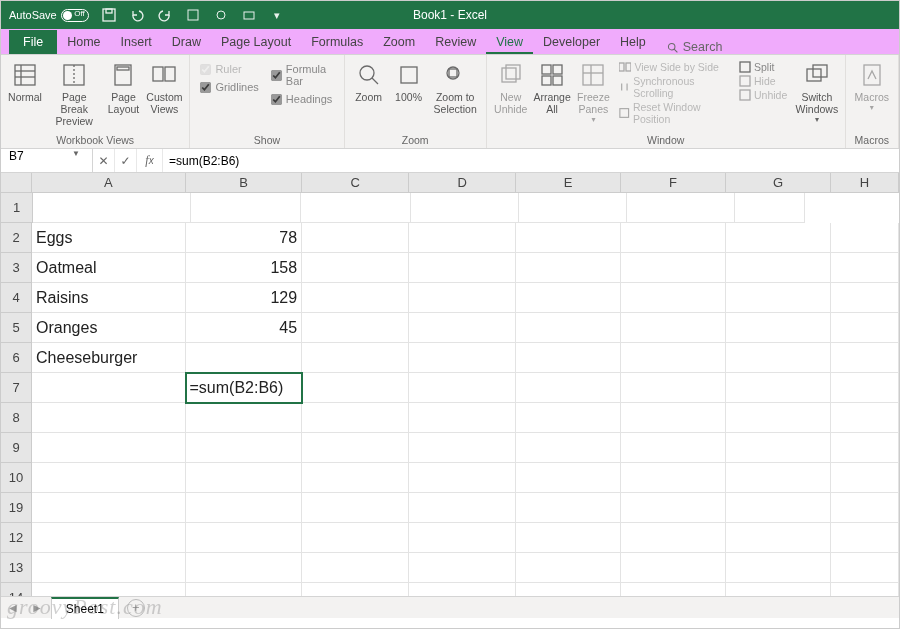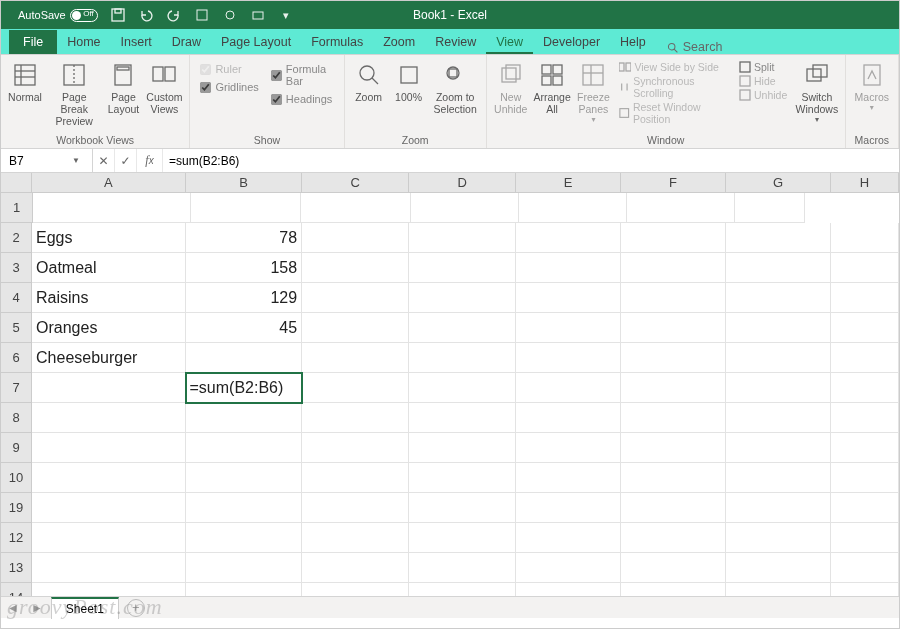--- a/index.html
+++ b/index.html
@@ -1,29 +1,29 @@
 <!DOCTYPE html>
 <html><head>
 <meta charset="utf-8">
 <style>
   * { box-sizing: border-box; margin: 0; padding: 0; font-family: "Segoe UI", Arial, sans-serif; }
   body { width: 900px; height: 629px; background: #fff; overflow: hidden; position: relative; border: 1px solid #ccc; }
 
   
   .titlebar { height: 28px; background: #217346; display: flex; align-items: center; color: #fff; font-size: 11px; position: relative; }
-  .titlebar .left { display: flex; align-items: center; gap: 12px; padding-left: 17px; }
+  .titlebar .left { display: flex; align-items: center; gap: 12px; padding-left: 8px; }
   .titlebar .autosave { display: flex; align-items: center; gap: 4px; }
   .titlebar .autosave-toggle { width: 28px; height: 13px; border: 1px solid #fff; border-radius: 7px; position: relative; }
   .titlebar .autosave-toggle .knob { position: absolute; left: 1px; top: 1px; width: 9px; height: 9px; background: #fff; border-radius: 50%; }
   .titlebar .autosave-toggle .off { position: absolute; right: 3px; top: -1px; font-size: 8px; }
   .titlebar .qat-icon { width: 16px; height: 16px; display: flex; align-items: center; justify-content: center; opacity: 0.9; }
   .titlebar .center { position: absolute; left: 50%; transform: translateX(-50%); font-size: 12px; }
 
   
-  .menutabs { height: 26px; background: #5eead4; border-bottom: 1px solid #d4d4d4; display: flex; align-items: flex-end; font-size: 12.5px; padding-left: 8px; gap: 0; }
+  .menutabs { height: 26px; background: #f0abfc; border-bottom: 1px solid #d4d4d4; display: flex; align-items: flex-end; font-size: 12.5px; padding-left: 8px; gap: 0; }
   .menutabs .tab { padding: 5px 10px 5px; color: #444; cursor: pointer; }
   .menutabs .tab.file { background: #217346; color: #fff; padding: 5px 14px; }
   .menutabs .tab.active { border-bottom: 2px solid #217346; color: #217346; padding-bottom: 3px; }
   .menutabs .search { display: flex; align-items: center; gap: 4px; margin-left: 10px; color: #666; }
   .menutabs .search svg { width: 13px; height: 13px; }
 
   
   .ribbon { height: 94px; background: #f3f2f1; border-bottom: 1px solid #d4d4d4; display: flex; font-size: 11px; color: #555; }
   .ribbon-group { border-right: 1px solid #e1dfdd; padding: 4px 6px 2px; display: flex; flex-direction: column; justify-content: space-between; position: relative; }
   .ribbon-group .group-body { display: flex; align-items: flex-start; gap: 4px; flex: 1; }
@@ -36,21 +36,21 @@
   .cbx-col { display: flex; flex-direction: column; gap: 6px; padding: 4px 4px 0; }
   .cbx { display: flex; align-items: center; gap: 4px; font-size: 11px; color: #888; }
   .cbx input { accent-color: #999; width: 11px; height: 11px; }
   .win-col { display: flex; flex-direction: column; gap: 2px; padding: 2px 4px 0; font-size: 10.5px; color: #888; }
   .win-row { display: flex; align-items: center; gap: 3px; }
   .win-row svg { width: 12px; height: 12px; stroke: #aaa; }
   .disabled { opacity: 0.55; }
 
   
   .formulabar { height: 24px; border-bottom: 1px solid #d4d4d4; display: flex; align-items: stretch; font-size: 12px; }
-  .namebox-wrap { width: 92px; border-right: 1px solid #d4d4d4; display: flex; align-items: center; padding: 0 12px 0 8px; justify-content: space-between; }
+  .namebox-wrap { width: 92px; border-right: 1px solid #d4d4d4; display: flex; align-items: flex-start; padding: 0 12px 0 8px; justify-content: space-between; }
   .namebox-wrap .dd { font-size: 8px; color: #666; }
   .fb-btn { width: 22px; display: flex; align-items: center; justify-content: center; border-right: 1px solid #e8e8e8; color: #666; cursor: pointer; }
   .fb-fx { width: 26px; display: flex; align-items: center; justify-content: center; border-right: 1px solid #e8e8e8; font-style: italic; color: #666; font-family: "Times New Roman", serif; }
   .fb-input { flex: 1; padding: 0 6px; display: flex; align-items: center; }
 
   
   .grid { position: relative; }
   .colhdr-row { display: flex; height: 20px; background: #e6e6e6; border-bottom: 1px solid #ccc; }
   .corner { width: 32px; background: #e6e6e6; border-right: 1px solid #ccc; }
   .colhdr { border-right: 1px solid #ccc; display: flex; align-items: center; justify-content: center; font-size: 13px; color: #444; background: #e6e6e6; }

